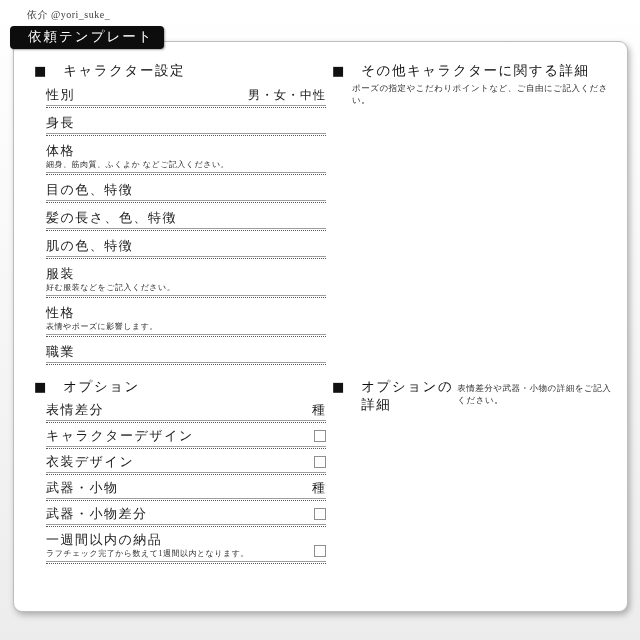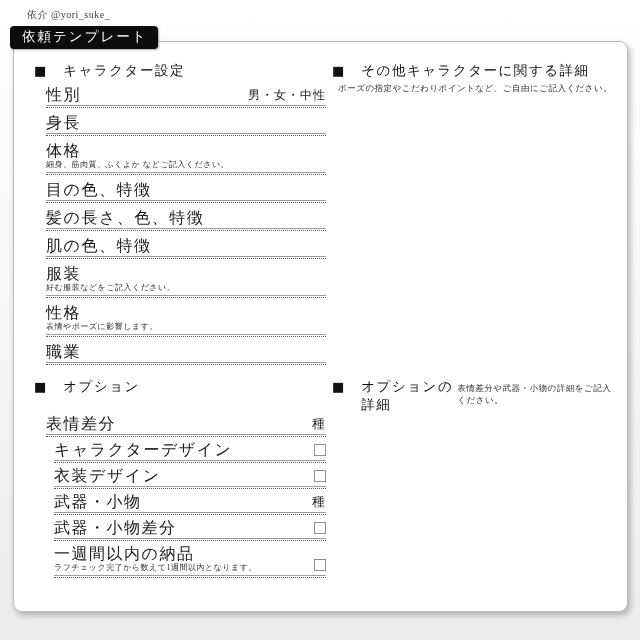--- a/index.html
+++ b/index.html
@@ -14,21 +14,21 @@
 
   .credit {
     position: absolute; left: 27px; top: 8px;
     font-size: 10px; color: #3d3d3d; letter-spacing: 0.5px;
   }
 
   .badge {
     position: absolute; left: 10px; top: 26px; z-index: 3;
     background: #0d0d0d; color: #ffffff;
     font-size: 13.5px; letter-spacing: 2px;
-    padding: 2px 10px 3px 12px;
+    padding: 2px 10px 3px 18px;
     border-radius: 4px;
     box-shadow: 1px 1px 2px rgba(0,0,0,0.35);
   }
 
   .panel {
     position: absolute; left: 13px; top: 41px;
     width: 615px; height: 571px;
     background: #ffffff;
     border: 1px solid #bdbdbd;
     border-radius: 9px;
@@ -40,38 +40,38 @@
   .sec-char        { left: 20px; top: 20px;  width: 292px; }
   .sec-details     { left: 318px; top: 20px; right: 14px; }
   .sec-options     { left: 20px; top: 336px; width: 292px; }
   .sec-optdetails  { left: 318px; top: 336px; right: 14px; }
 
   .sec-header { display: flex; align-items: baseline; }
   .sec-marker { font-size: 13px; margin-right: 1px; color: #111111;
                 font-family: "DejaVu Sans", sans-serif; }
   .sec-title  { font-size: 13.5px; letter-spacing: 1.5px; color: #111111; padding-left: 16px; }
   .sec-hint   { font-size: 8.5px; letter-spacing: 0.5px; color: #2e2e2e; }
-  .sec-hint.block  { margin-top: 3px; margin-left: 6px; }
+  .sec-hint.block  { margin-top: 3px; margin-left: 20px; }
   .sec-hint.inline { margin-left: 1px; }
 
   .fields { margin: 6px 0 0 12px; }
 
   .field { margin-top: 7px; }
   .field-row { display: flex; justify-content: space-between; align-items: flex-end; }
-  .flabel { font-size: 16px; line-height: 16px; letter-spacing: 1.5px; }
+  .flabel { font-size: 13px; line-height: 16px; letter-spacing: 1.5px; }
   .fvalue { font-size: 12px; line-height: 16px; letter-spacing: 1px; }
   .fhint  { font-size: 8px; line-height: 10px; letter-spacing: 0.5px;
             color: #2e2e2e; margin-top: 1px; }
   .fline  { height: 3px; margin-top: 2px;
             border-top: 1px solid #9e9e9e;
             border-bottom: 1px dotted #5a5a5a; }
 
   .orows { margin: 4px 0 0 12px; }
-  .orow  { margin-top: 20px; }
-  .orow-tight { margin-top: 5px; margin-left: 8px; }
+  .orow  { margin-top: 6px; }
+  .orow-tight { margin-top: 5px; }
   .osuffix { font-size: 13px; line-height: 16px; letter-spacing: 1px; }
   .checkbox {
     width: 12px; height: 12px;
     border: 1.5px solid #8f8f8f;
     background: #ffffff;
     margin-bottom: 2px;
     display: inline-block;
   }
 </style>
 </head>

